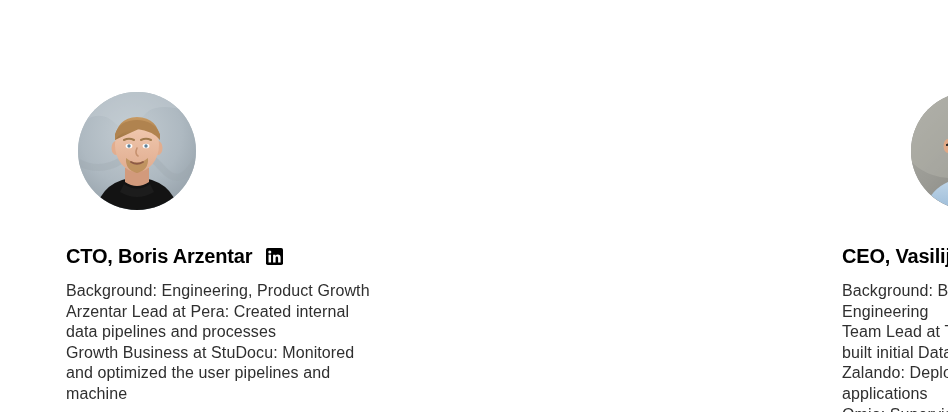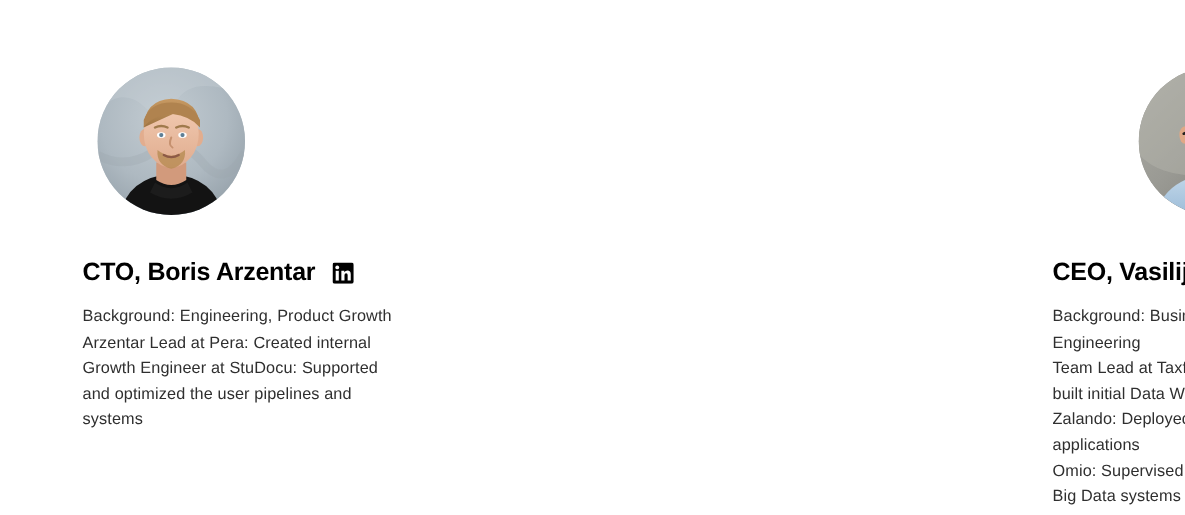--- a/index.html
+++ b/index.html
@@ -21,20 +21,21 @@
     left: 0;
     top: 0;
     width: 948px;
     height: 412px;
     display: flex;
   }
 
   .profile-card {
     position: relative;
     box-sizing: border-box;
+    margin-top: 38px;
   }
   .profile-card.left  { left: 66px;  top: 0; width: 400px; }
   .profile-card.right { left: 432px; top: 0; width: 420px; }
 
   
   .avatar {
     position: relative;
     width: 118px;
     height: 118px;
     margin-top: 54px;
@@ -73,21 +74,21 @@
     width: 17px;
     height: 17px;
     margin-left: 14px;
     flex: none;
   }
   .linkedin-icon svg { display: block; width: 17px; height: 17px; }
 
   
   .profile-bio {
     margin-top: 13px;
-    font-size: 13px;
+    font-size: 16px;
     line-height: 20.6px;
     color: #2f2f2f;
     letter-spacing: 0.1px;
   }
   .profile-card.left  .profile-bio { width: 340px; }
   .profile-card.right .profile-bio { width: 348px; margin-left: 10px; }
 
   .bio-line { display: block; }
 </style>
 </head>
@@ -155,23 +156,24 @@
           <rect x="3.6" y="9.4" width="3.5" height="11" fill="#ffffff"></rect>
           <circle cx="5.35" cy="5.6" r="2.15" fill="#ffffff"></circle>
           <path d="M10 9.4 h3.35 v1.5 q1.2 -1.8 3.6 -1.8 q3.65 0 3.65 4.1 v7.2 h-3.5 v-6.4 q0 -1.9 -1.75 -1.9 q-1.8 0 -1.8 2.05 v6.25 H10 Z" fill="#ffffff"></path>
         </svg>
       </a>
     </div>
 
     <div class="profile-bio">
       <span class="bio-line">Background: Engineering, Product Growth</span>
       <span class="bio-line">Arzentar Lead at Pera: Created internal</span>
-      <span class="bio-line">Growth Engineer at StuDocu: Supported</span>
+      <span class="bio-line">data pipelines and processes</span>
+      <span class="bio-line">Growth Business at StuDocu: Monitored</span>
       <span class="bio-line">and optimized the user pipelines and</span>
-      <span class="bio-line">systems</span>
+      <span class="bio-line">machine</span>
     </div>
   </div>
 
   <div class="profile-card right">
 
     <div class="avatar">
       <svg viewBox="0 0 118 118" xmlns="http://www.w3.org/2000/svg" aria-hidden="true">
         <defs>
           <linearGradient id="bgR" x1="0" y1="0" x2="1" y2="1">
             <stop offset="0%" stop-color="#adada6"></stop>

